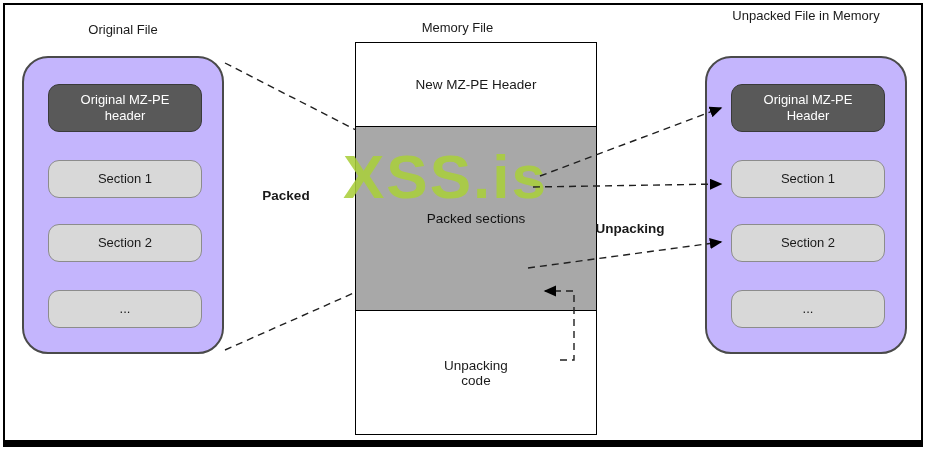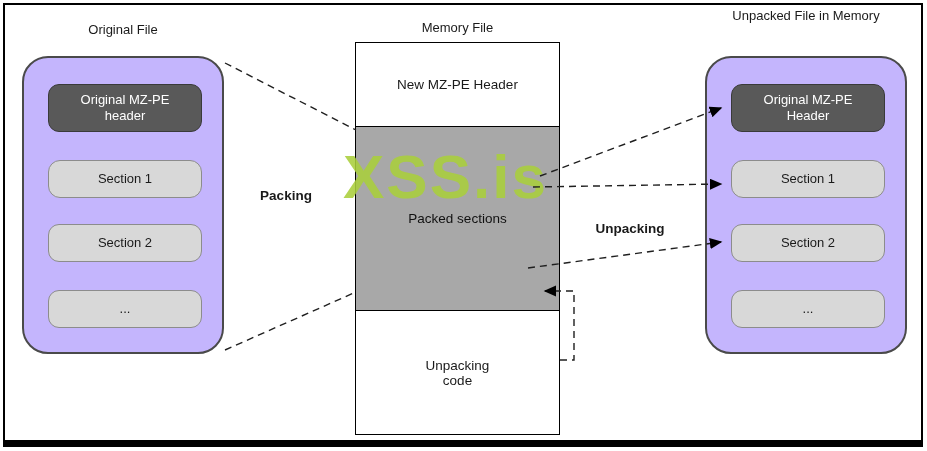--- a/index.html
+++ b/index.html
@@ -28,26 +28,26 @@
 
   .chip {
     position:absolute; left:24px; width:154px;
     display:flex; align-items:center; justify-content:center;
     text-align:center; font-size:13px; line-height:1.25;
     border-radius:11px;
   }
   .chip.dark  { top:26px;  height:48px; background:#595959; color:#ffffff; border:1px solid #3a3a3a; }
   .chip.dark span { width:120px; }
   .chip.light { background:#d8d8d8; color:#1a1a1a; border:1px solid #8c8c8c; height:38px; }
-  .chip.s1 { top:102px;border-radius:12px; }
+  .chip.s1 { top:102px; }
   .chip.s2 { top:166px;align-items:center; }
   .chip.s3 { top:232px; }
 
   .packed-file {
-    position:absolute; left:355px; top:42px; width:205px; height:393px;
+    position:absolute; left:355px; top:42px; width:242px; height:393px;
     border:1px solid #000; background:#fff; z-index:2;
     display:flex; flex-direction:column;
   }
   .sec { display:flex; align-items:center; justify-content:center; text-align:center; font-size:13.5px; }
   .sec-header { height:83px; }
   .sec-packed { height:185px; background:#a8a8a8; border-top:1px solid #000; border-bottom:1px solid #000; color:#111; }
   .sec-unpack { flex:1; }
   .sec-unpack span { width:90px; }
 
   .flow-label { position:absolute; font-weight:bold; font-size:13.5px; text-align:center; z-index:4; }
@@ -107,21 +107,21 @@
     <span>Section 1</span>
   </div>
   <div class="chip light s2">
     <span>Section 2</span>
   </div>
   <div class="chip light s3">
     <span>...</span>
   </div>
 </div>
 
-<div class="flow-label label-packing">Packing</div>
+<div class="flow-label label-packing">Packed</div>
 <div class="flow-label label-unpacking">Unpacking</div>
 
 <div class="watermark">XSS.is</div>
 
 <svg class="lines-overlay" viewBox="0 0 927 451">
   <defs>
     <marker id="arrow" markerWidth="10" markerHeight="8" refX="8" refY="4" orient="auto">
       <path d="M0,0 L9,4 L0,8 z" fill="#000"></path>
     </marker>
   </defs>

